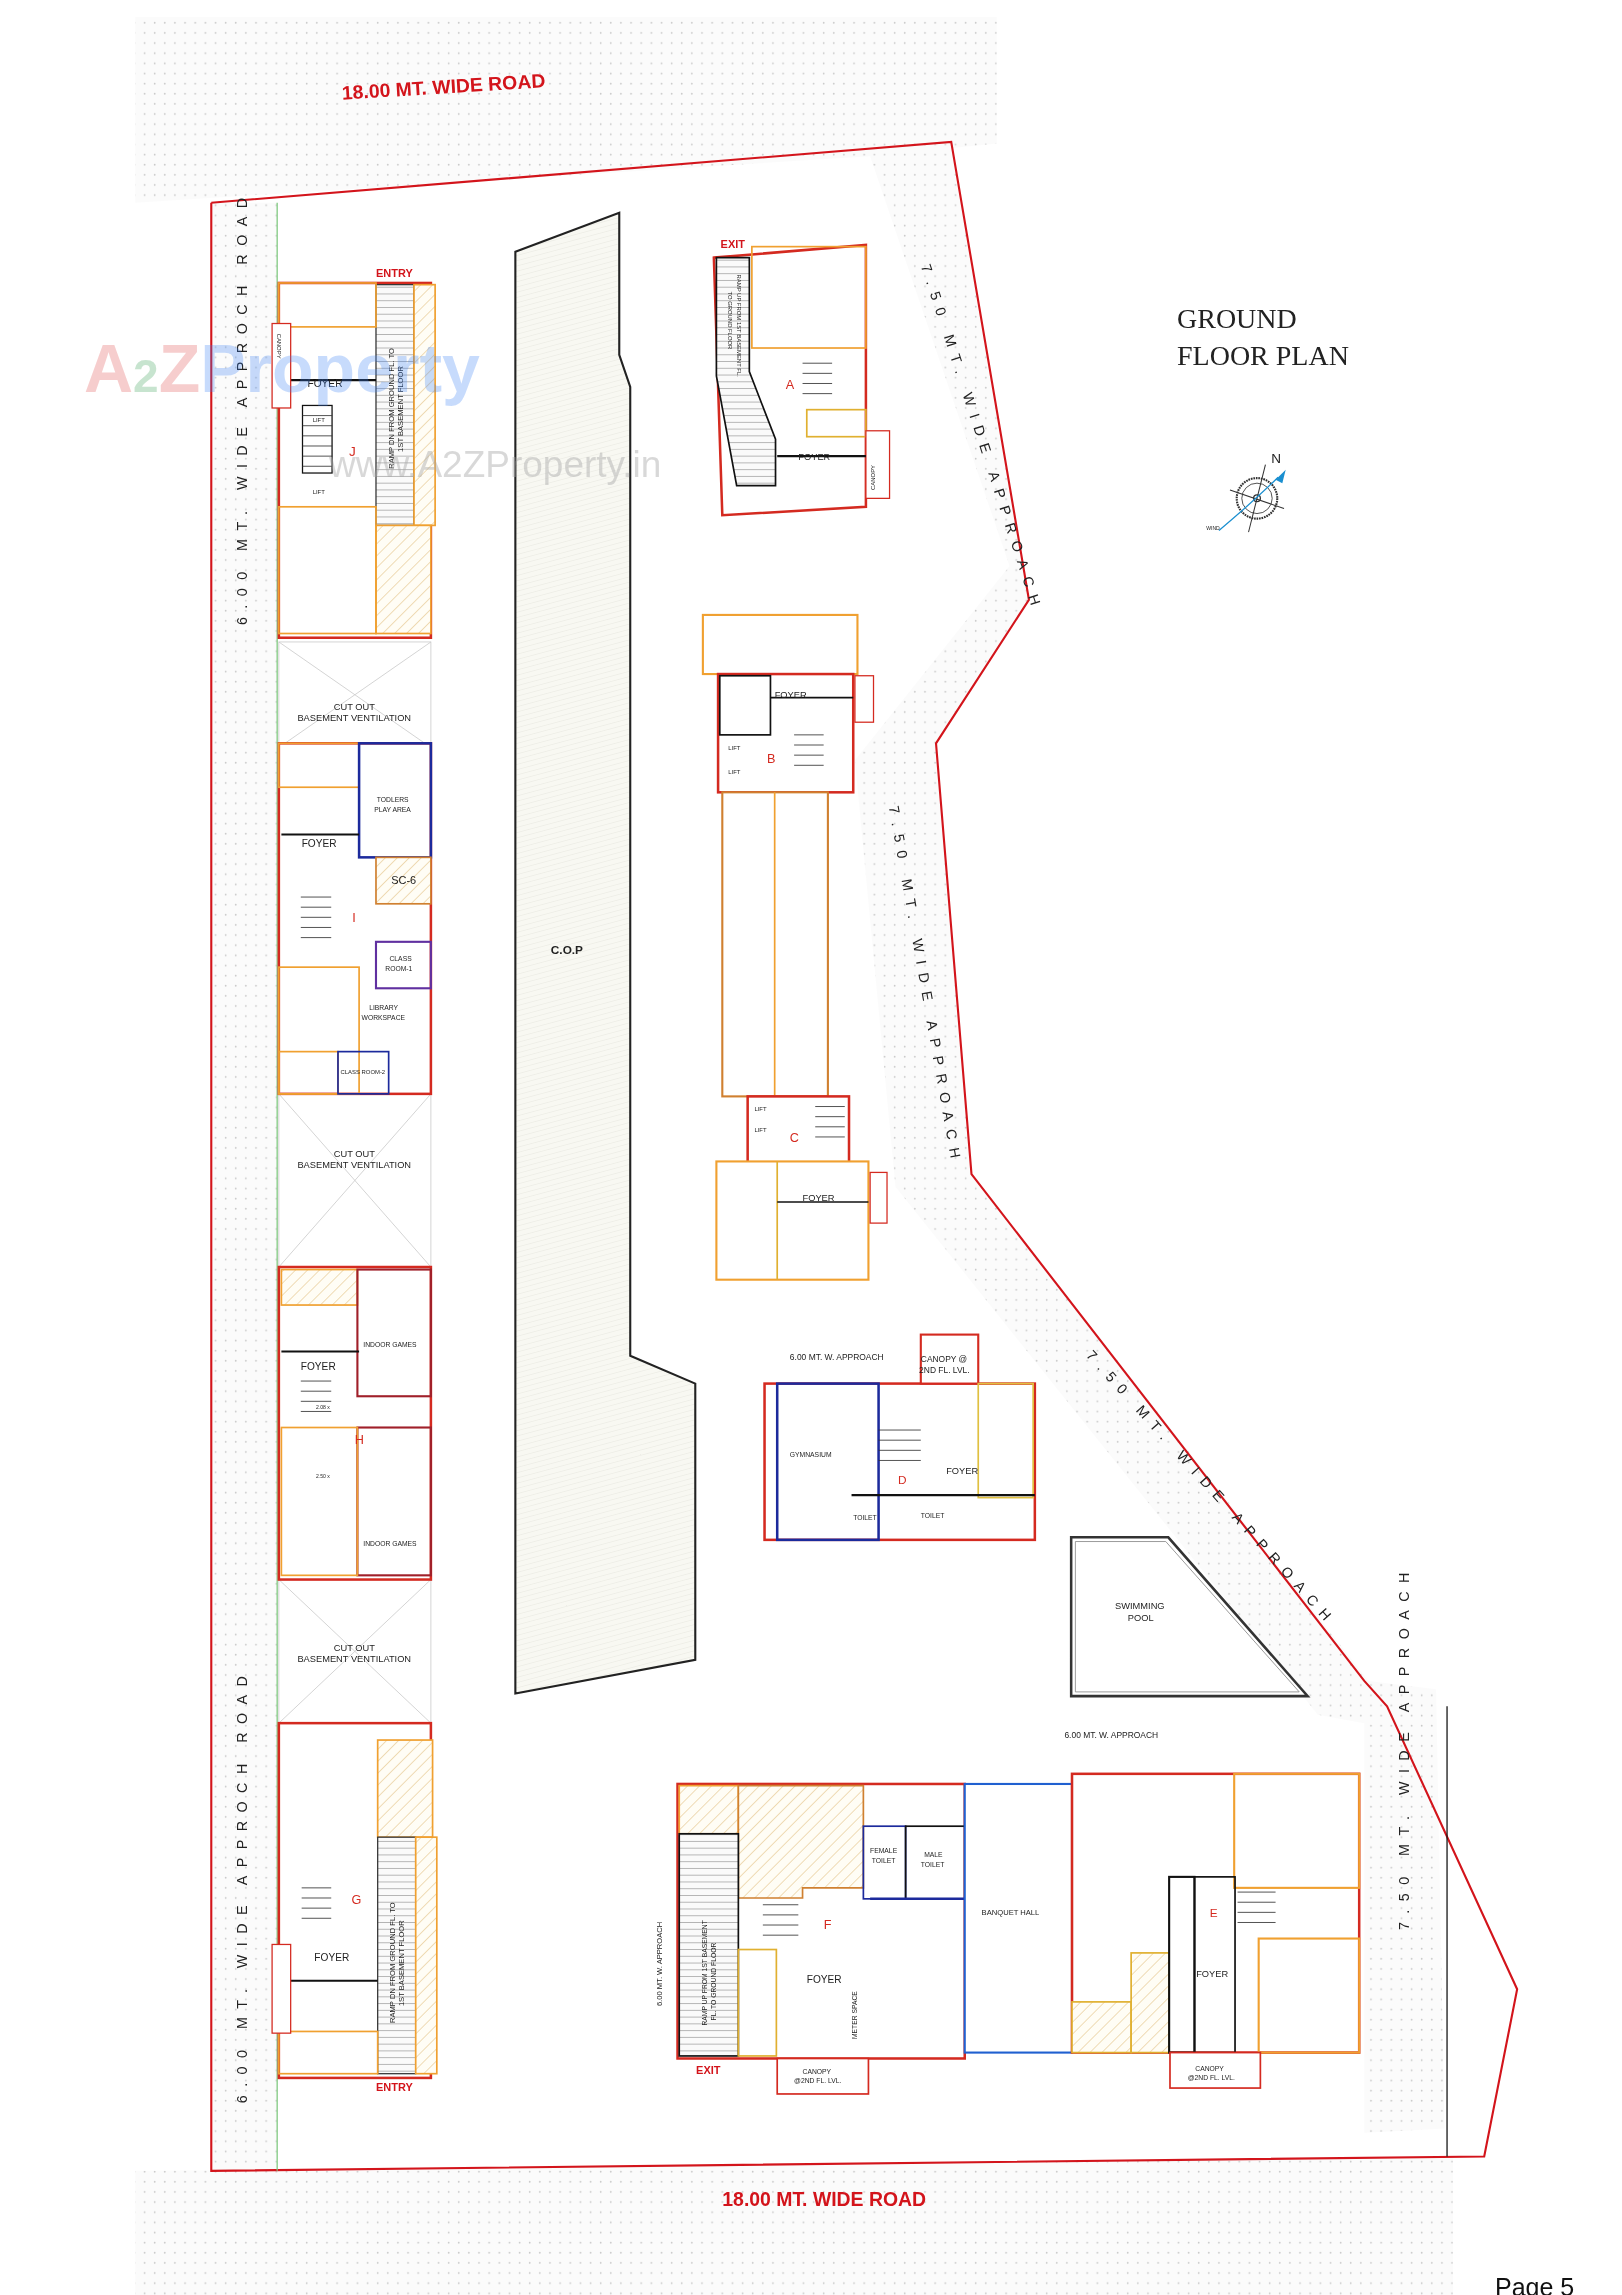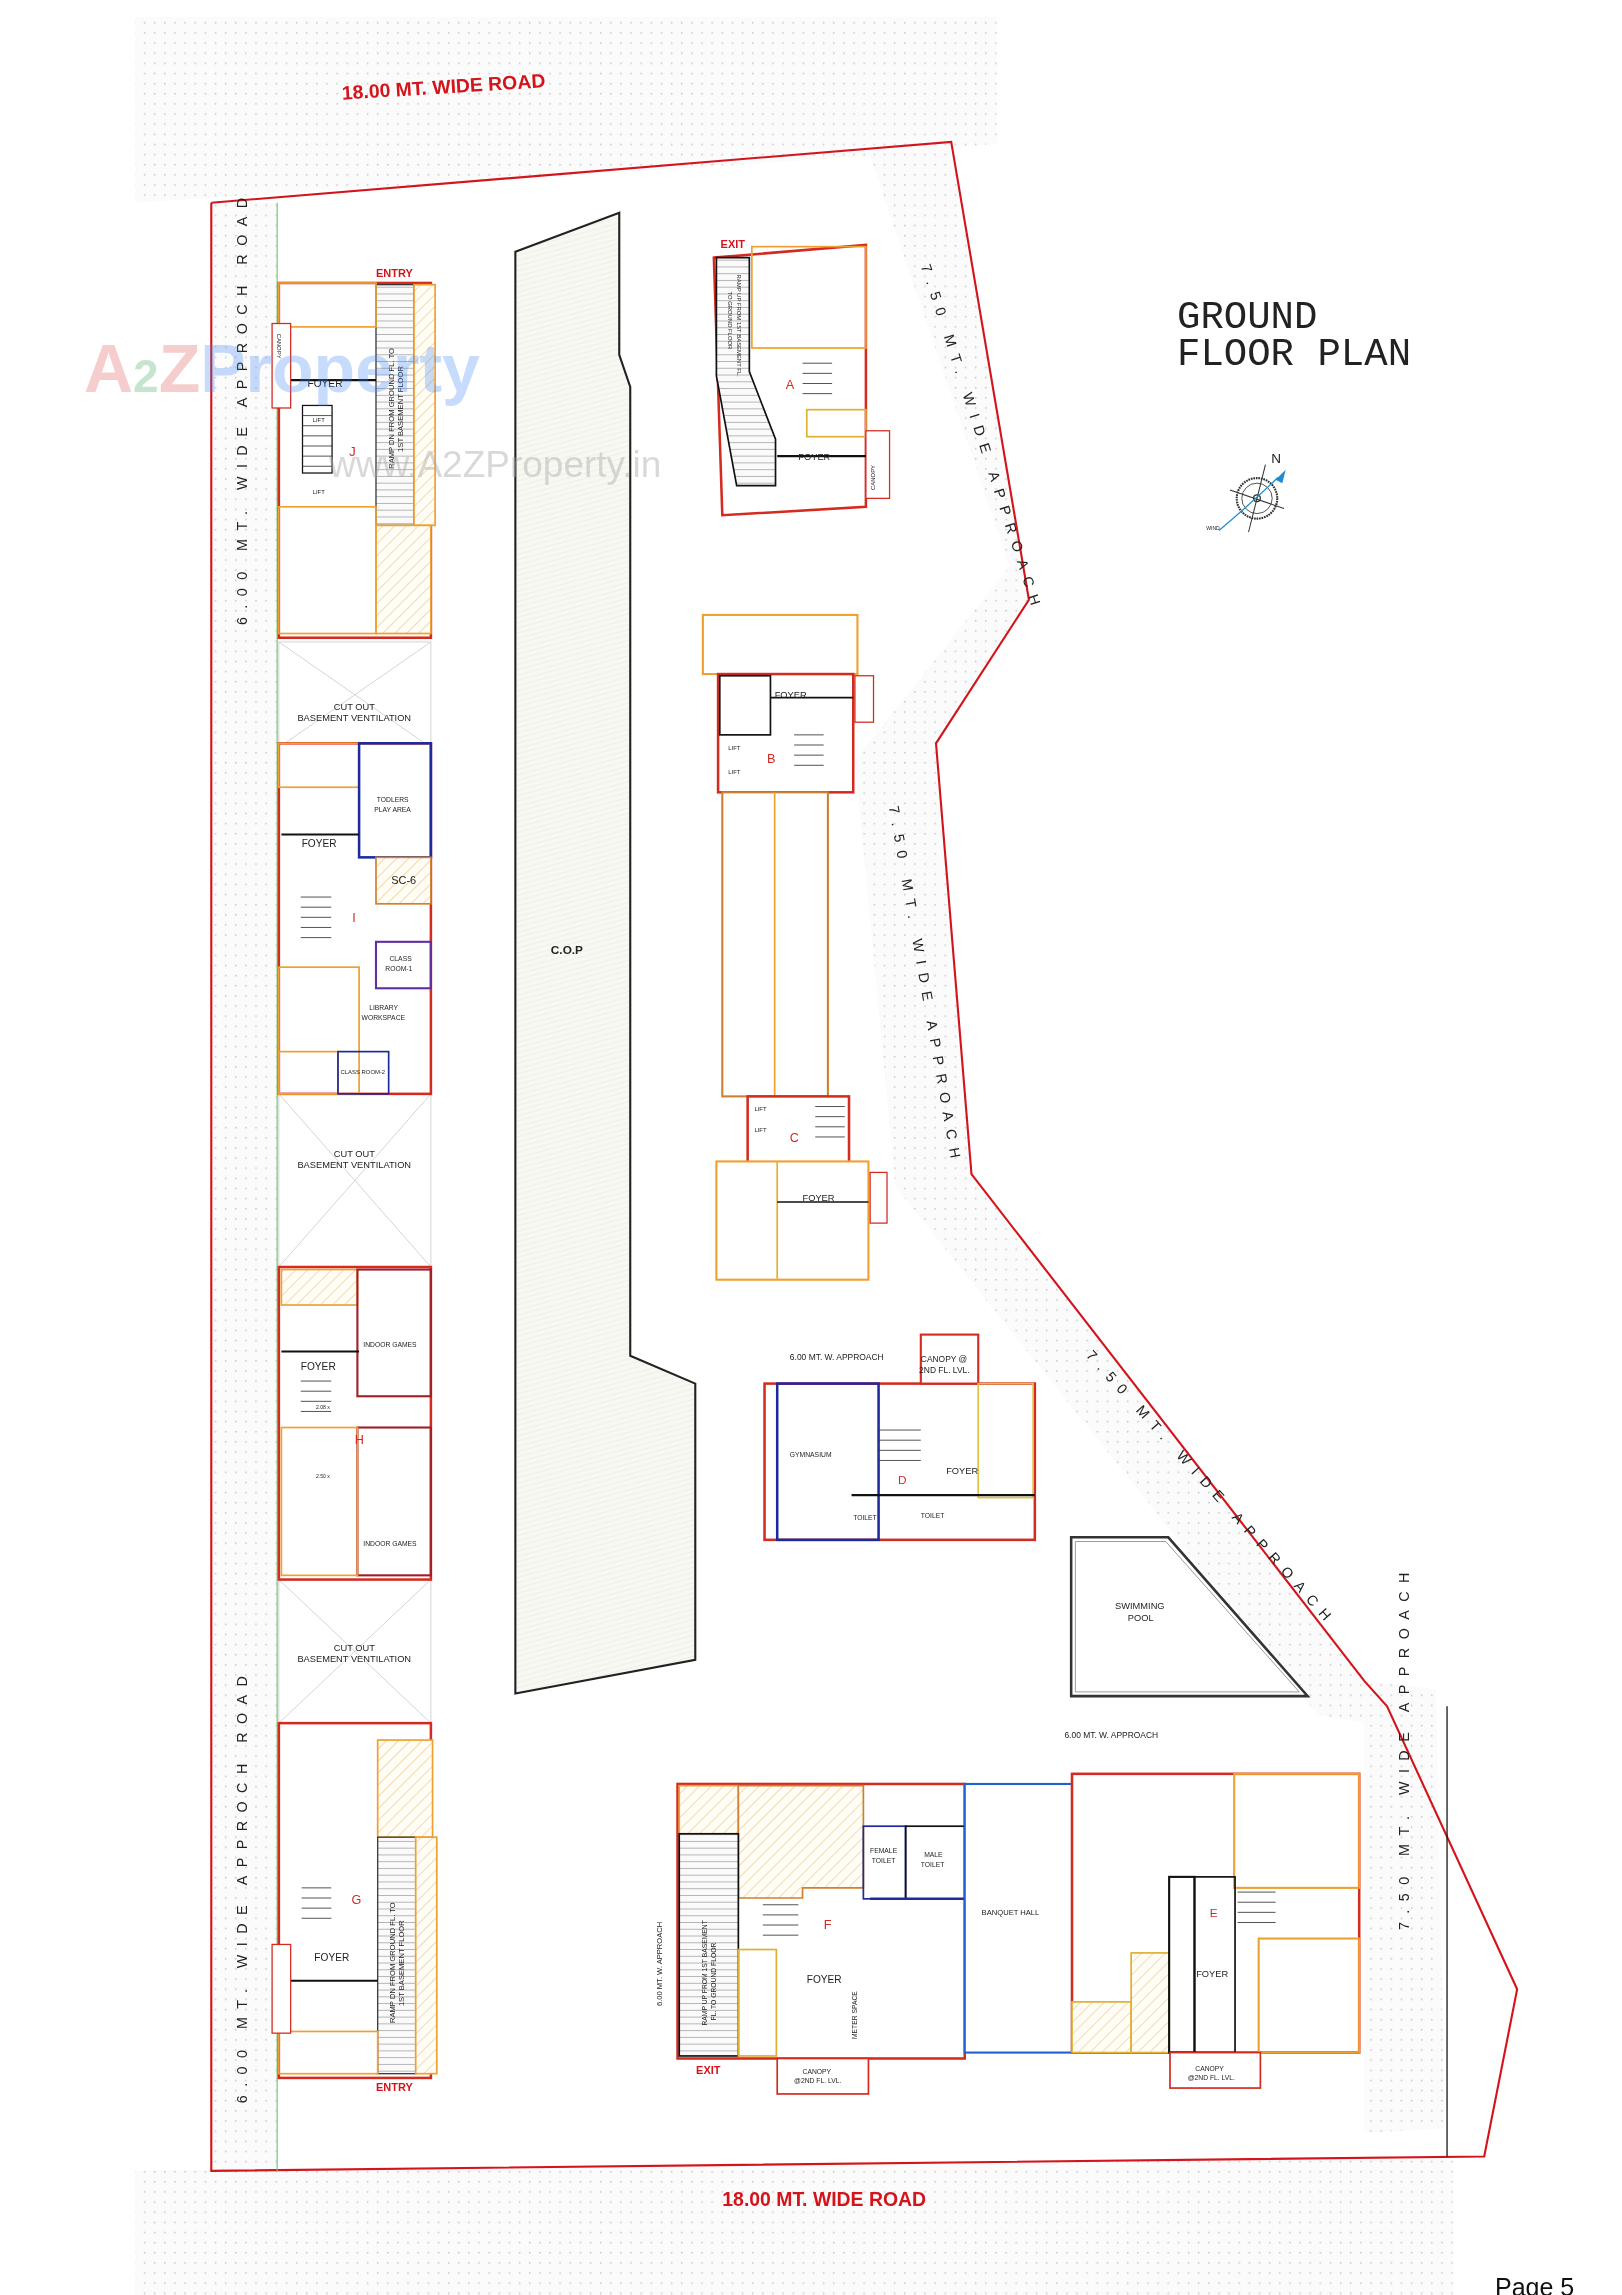--- a/index.html
+++ b/index.html
@@ -1,21 +1,21 @@
 <!DOCTYPE html>
 <html style="font-size:13.5px"><head>
 <meta charset="utf-8">
 <style>
   html,body{margin:0;padding:0;background:#fff;}
   body{width:1622px;height:2295px;position:relative;overflow:hidden;font-family:"Liberation Sans",sans-serif;}
   #plan{position:absolute;left:0;top:0;width:1622px;height:2295px;}
   .lbl{font-family:"Liberation Sans",sans-serif;fill:#222;}
   .road-lbl{font-family:"Liberation Sans",sans-serif;font-weight:bold;fill:#d3141b;}
   .spaced{font-family:"Liberation Sans",sans-serif;fill:#222;letter-spacing:10px;}
-  .title{position:absolute;left:1177px;top:300px;font-size:39px;line-height:37px;color:#222;font-family:Liberation Mono, monospace;}
+  .title{position:absolute;left:1177px;top:300px;font-size:28px;line-height:37px;color:#222;font-family:Liberation Serif, serif;}
   .page-no{position:absolute;left:1495px;top:2273px;font-size:25px;color:#111;font-family:"Liberation Sans",sans-serif;}
   .wm{position:absolute;font-family:"Liberation Sans",sans-serif;font-weight:bold;opacity:.28;pointer-events:none;}
   .wm-a{left:84px;top:329px;font-size:68px;}
   .wm-url{left:329px;top:444px;font-size:37px;color:#aaa;font-weight:normal;opacity:.45;}
 </style>
 </head>
 <body>
 
 <svg id="plan" viewBox="0 0 1920 2717" xmlns="http://www.w3.org/2000/svg">
   <defs>

